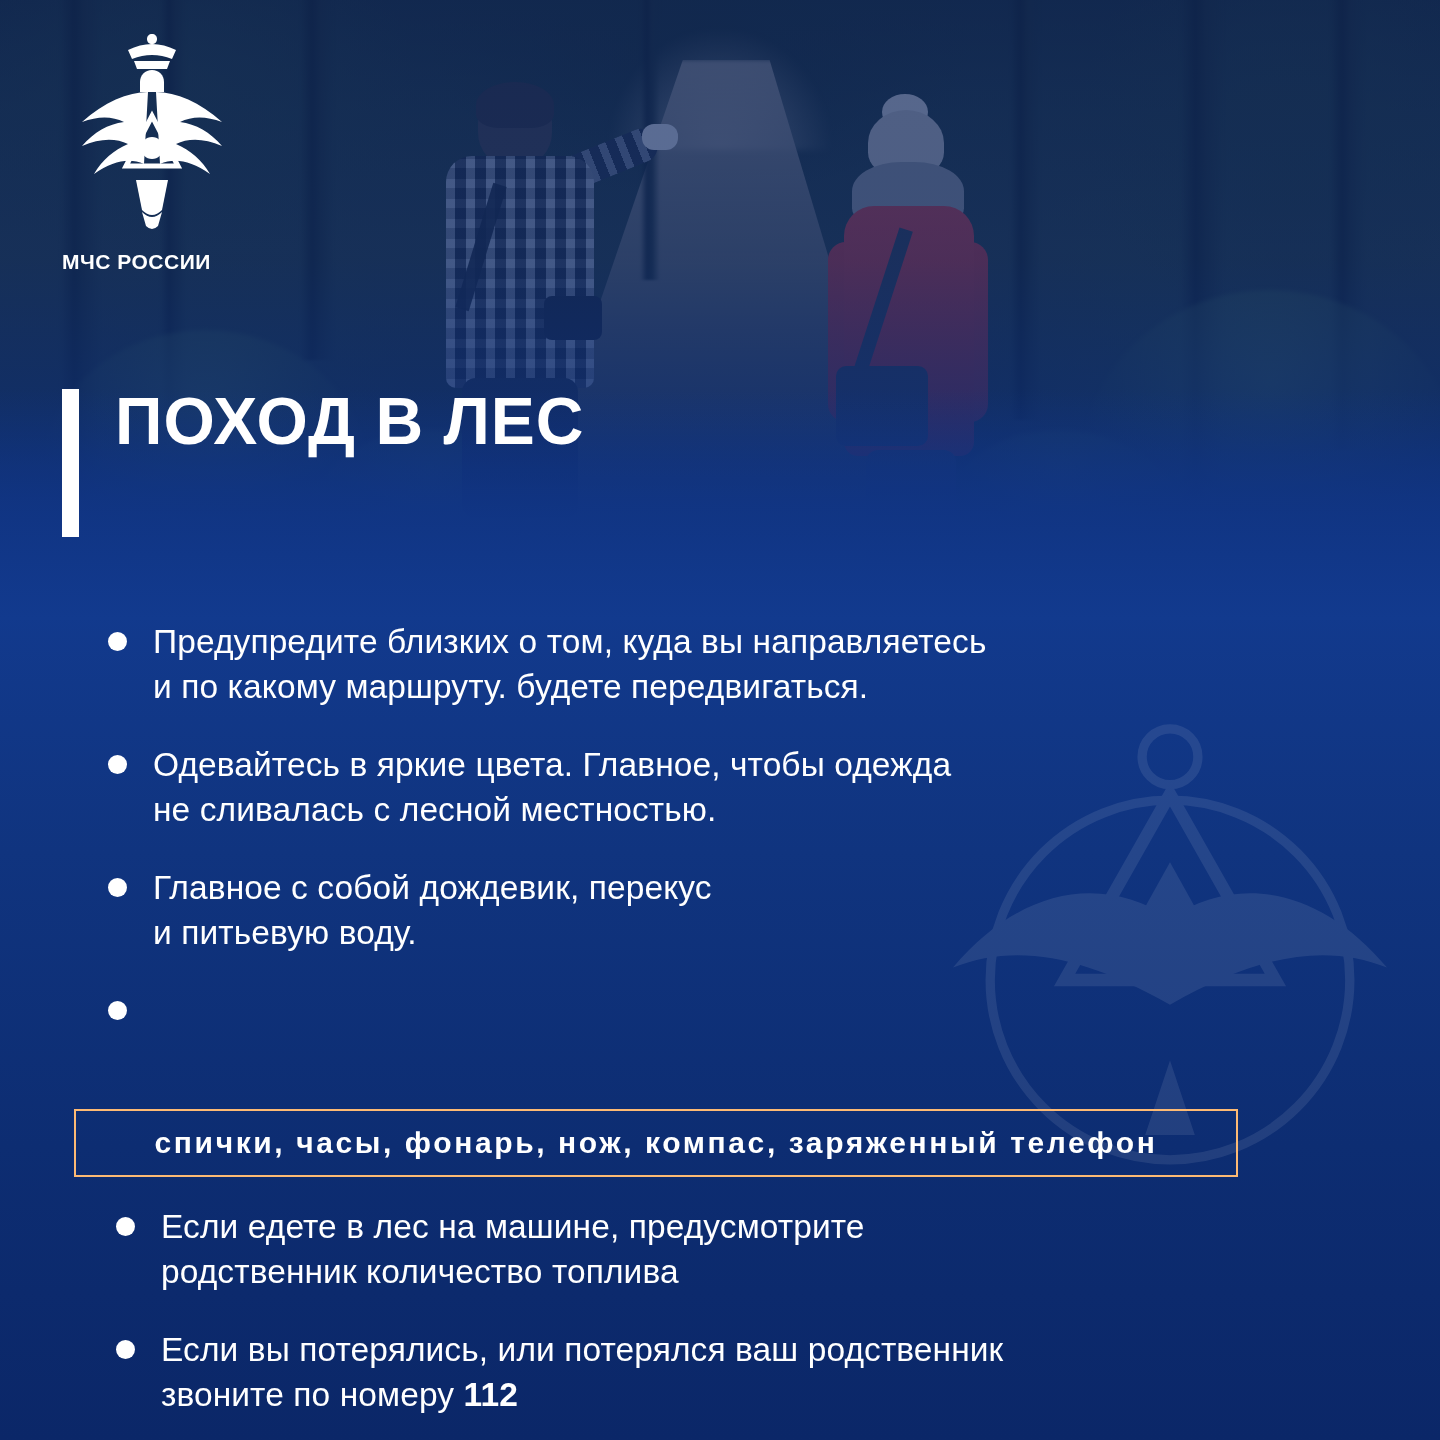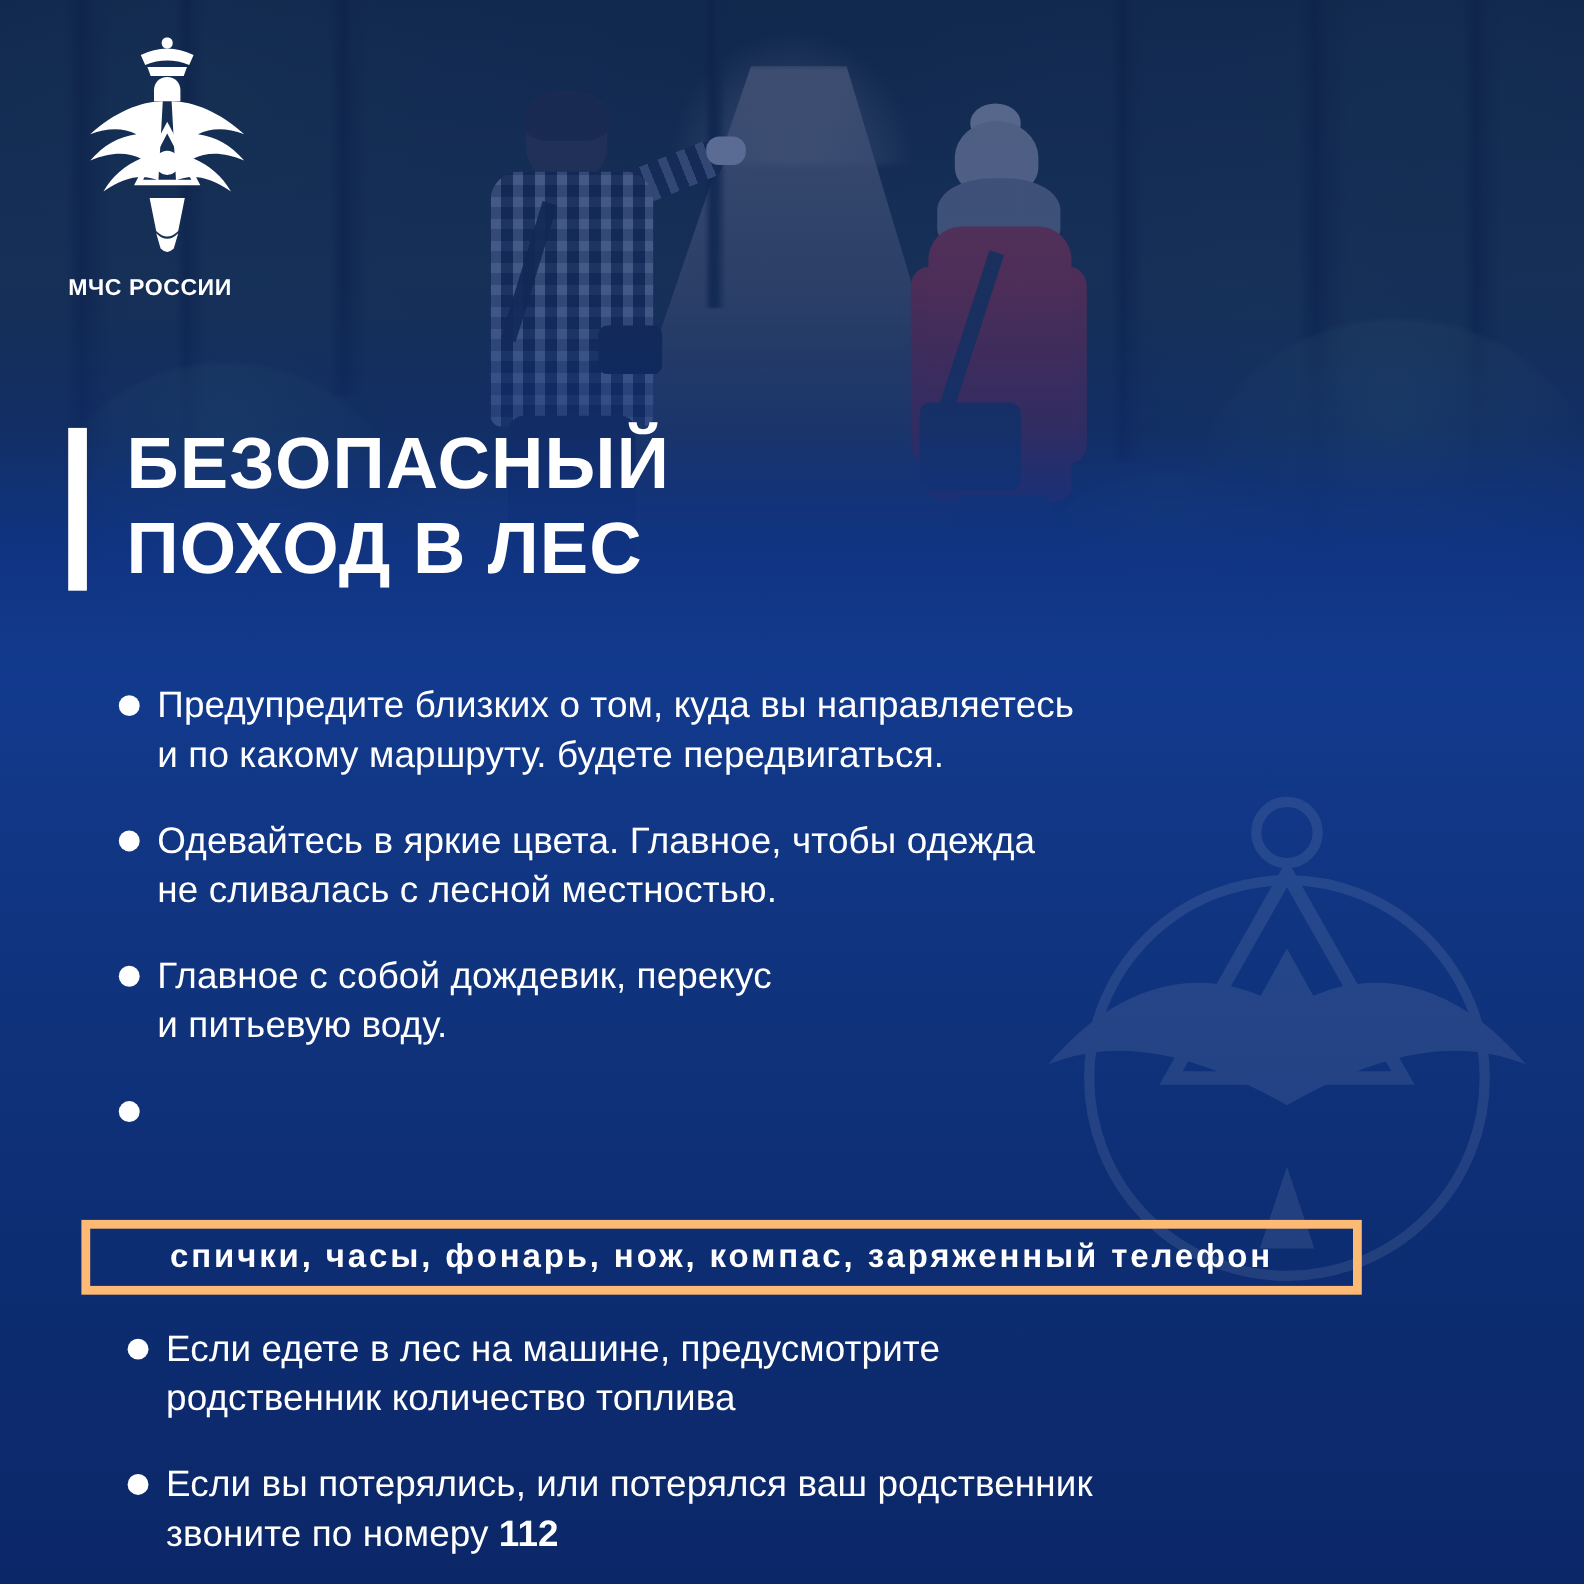--- a/index.html
+++ b/index.html
@@ -191,21 +191,21 @@
 
   
   .list {
     position: absolute;
     left: 108px; top: 620px;
     width: 1290px;
   }
   .item {
     display: flex;
     align-items: flex-start;
-    gap: 16px;
+    gap: 26px;
     margin-bottom: 34px;
   }
   .bullet {
     width: 19px; height: 19px;
     border-radius: 50%;
     background: #ffffff;
     flex: none;
     margin-top: 12px;
   }
   .item-text {
@@ -217,21 +217,21 @@
   }
   .item-text b { font-weight: bold; }
 
   
   .supplies-box {
     position: absolute;
     left: 74px;
     top: 1109px;
     width: 1164px;
     height: 68px;
-    border: 8px solid #fdba74;
+    border: 2px solid #fdba74;
     display: flex;
     align-items: center;
     justify-content: center;
   }
   .supplies-text {
     color: #ffffff;
     font-weight: bold;
     font-size: 30px;
     letter-spacing: 2.6px;
     white-space: nowrap;
@@ -331,21 +331,20 @@
           <path d="M80 182 q10 10 20 0 l-4 14 q-6 6 -12 0 z"></path>
         </g>
       </svg>
     </div>
     <div class="logo-text">МЧС РОССИИ</div>
   </div>
 
   <div class="title-wrap">
     <div class="title-bar"></div>
     <div class="title-lines">
-      <div>БЕЗОПАСНЫЙ</div>
       <div>ПОХОД В ЛЕС</div>
     </div>
   </div>
 
   <div class="list">
     <div class="item">
       <span class="bullet"></span>
       <span class="item-text">Предупредите близких о том, куда вы направляетесь
 и по какому маршруту. будете передвигаться.</span>
     </div>

